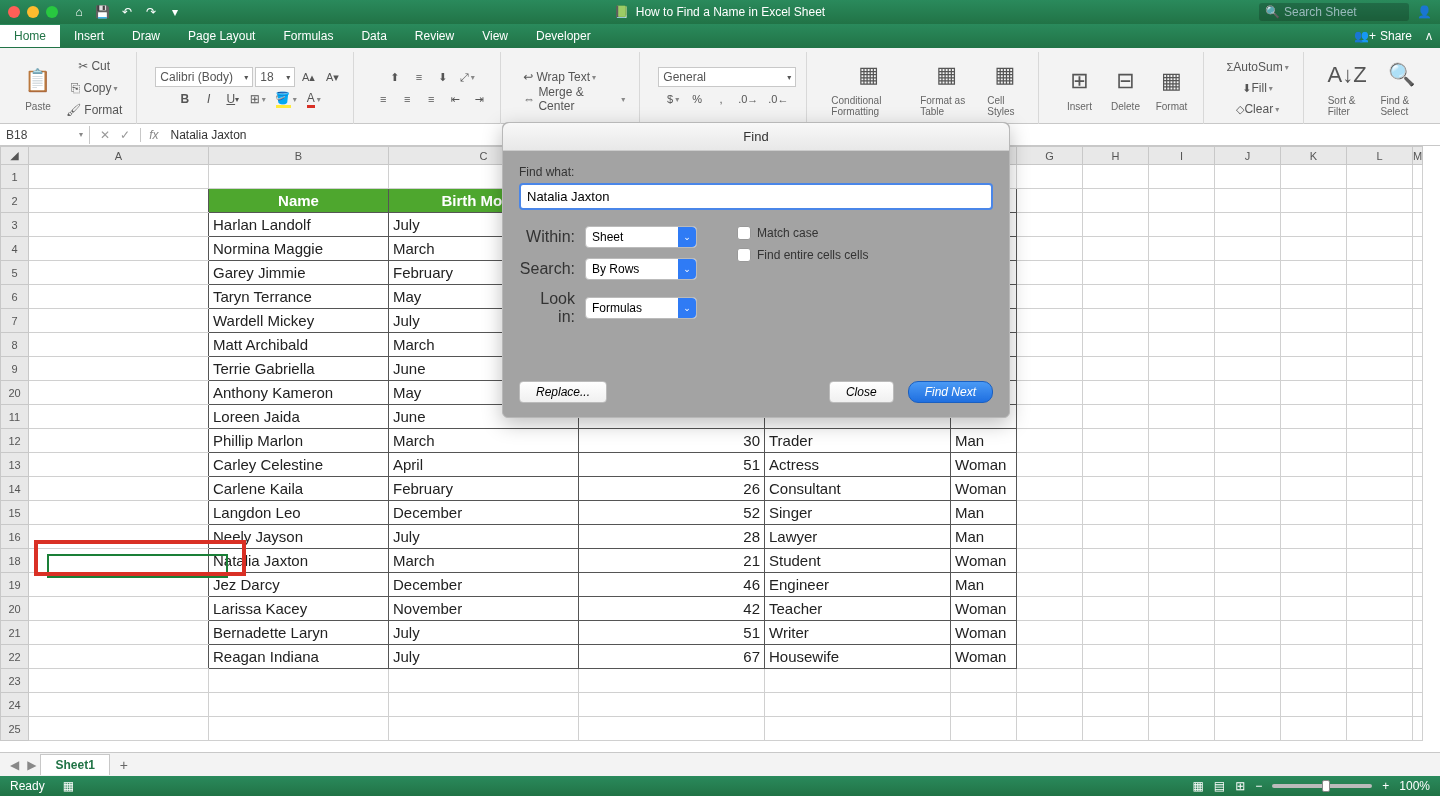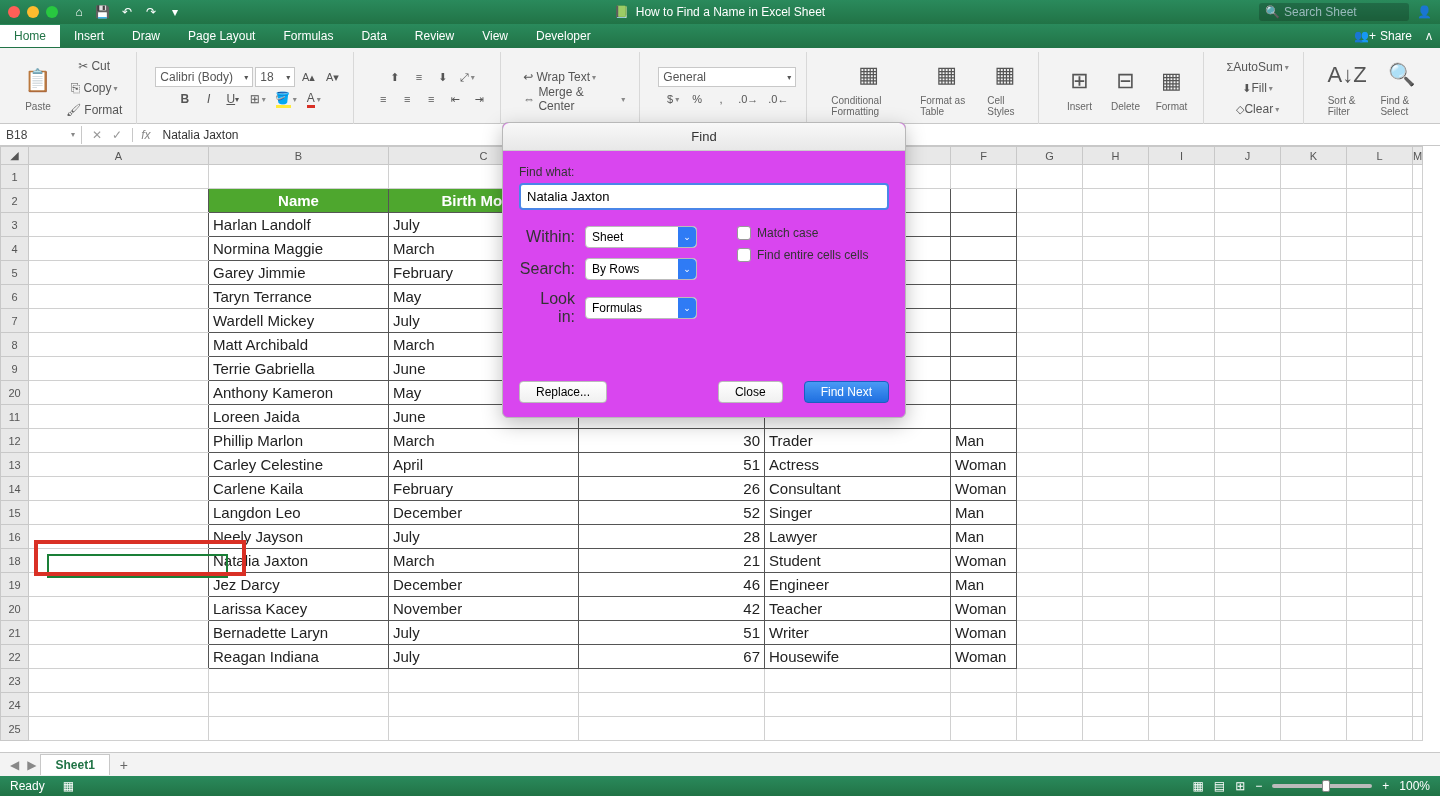--- a/index.html
+++ b/index.html
@@ -21,49 +21,49 @@
 .rgrp { display:flex; flex-direction:column; align-items:center; padding:0 10px; border-right:1px solid #d8d8d8; height:72px; justify-content:center; gap:2px; }
 .rgrp.nb{border-right:none}
 .rrow { display:flex; gap:2px; align-items:center; }
 .rbtn { height:20px; min-width:22px; display:flex; align-items:center; justify-content:center; padding:0 3px; background:#fff0; border:1px solid transparent; color:#555; font-size:11px; }
 .rsel { height:20px; border:1px solid #c8c8c8; background:#fff; padding:0 4px; display:flex; align-items:center; font-size:12px; color:#555; }
 .rlab { font-size:10px; color:#666; margin-top:2px; }
 .bigbtn { display:flex; flex-direction:column; align-items:center; gap:2px; padding:2px 6px; color:#555;}
 .bigbtn .ico { width:32px; height:32px; display:flex; align-items:center; justify-content:center; font-size:22px; }
 .ddarr::after { content:"▾"; font-size:8px; margin-left:2px; color:#888; }
 .fbar { height:22px; border-bottom:1px solid #c8c8c8; display:flex; align-items:center; font-size:12px; background:#fff; }
-.namebox { width:82px; border-right:1px solid #c8c8c8; padding:2px 6px; color:#444; display:flex; align-items:center; justify-content:space-between;}
+.namebox { width:90px; border-right:1px solid #c8c8c8; padding:2px 6px; color:#444; display:flex; align-items:center; justify-content:space-between;}
 .fx-btns { display:flex; gap:10px; padding:0 10px; color:#999; border-right:1px solid #c8c8c8;}
 .fx-btns span{font-size:12px}
 .fx-lab { padding:0 8px; font-style:italic; color:#888; }
 .fx-val { padding:0 4px; color:#333; }
 .sheet-area { position:relative; height:600px; overflow:hidden; }
 table.grid { border-collapse:collapse; table-layout:fixed; }
 .chdr td,.chdr th { background:#e8e8e8; border:1px solid #c8c8c8; text-align:center; font-size:11px; color:#555; height:18px; font-weight:normal;}
 .rhdr { background:#e8e8e8; border:1px solid #c8c8c8; text-align:center; font-size:11px; color:#555; width:20px; }
 td.cell { border:1px solid #d0d0d0; padding:2px 4px; height:24px; font-size:15px; color:#222; background:#fff; white-space:nowrap; overflow:hidden;}
 td.cell.hdr { background:#4ea72e; color:#fff; font-weight:bold; text-align:center; border-color:#888;}
 td.cell.num { text-align:right; }
 .colA{width:28px}.colB{width:180px}.colC{width:180px}.colD{width:190px}.colE{width:186px}.colF{width:186px}.colG,.colH,.colI,.colJ,.colK,.colL,.colM{width:66px}
 .sel-cell { position:absolute; border:2px solid #1a7f37; pointer-events:none; }
 .red-box { position:absolute; border:4px solid #d93025; pointer-events:none; }
-.dialog { position:absolute; left:502px; top:122px; width:404px; height:296px; background:#d946ef; border:1px solid #b8b8b8; border-radius:6px; box-shadow:0 6px 20px rgba(0,0,0,.25); }
+.dialog { position:absolute; left:502px; top:122px; width:508px; height:296px; background:#a3a3a3; border:1px solid #b8b8b8; border-radius:6px; box-shadow:0 6px 20px rgba(0,0,0,.25); }
 .dlg-title { text-align:center; padding:6px 0; font-size:13px; color:#333; background:linear-gradient(#f8f8f8,#e8e8e8); border-radius:6px 6px 0 0; border-bottom:1px solid #ccc;}
 .dlg-body { padding:14px 16px; }
 .dlg-lab { font-size:12px; color:#333; margin-bottom:4px; display:block; }
 .dlg-input { width:100%; border:2.5px solid #4a86e8; border-radius:4px; padding:4px 6px; font-size:13px; background:#fff; outline:none; }
 .dlg-row { display:flex; align-items:center; margin-top:10px; gap:10px; }
 .dlg-row .lab { width:56px; text-align:right; font-size:16px; color:#333;}
 .macsel { flex:0 0 112px; height:22px; background:#fff; border:1px solid #bbb; border-radius:4px; display:flex; align-items:center; padding:0 6px; font-size:12px; position:relative; }
 .macsel .arr { position:absolute; right:0; top:0; bottom:0; width:18px; background:#2f7bf5; border-radius:0 4px 4px 0; display:flex; align-items:center; justify-content:center; color:#fff; font-size:9px;}
 .chk { display:flex; align-items:center; gap:6px; font-size:12px; color:#333;}
 .chk .box { width:14px; height:14px; border:1px solid #999; border-radius:3px; background:#fff;}
-.dlg-foot { position:absolute; bottom:14px; left:16px; right:16px; display:flex; gap:21px; }
+.dlg-foot { position:absolute; bottom:14px; left:16px; right:16px; display:flex; gap:14px;font-style:italic; }
 .btn { height:22px; padding:0 16px; border-radius:4px; border:1px solid #bbb; background:linear-gradient(#fff,#f0f0f0); font-size:12px; display:flex; align-items:center; }
-.btn.primary { background:linear-gradient(#4a9af5,#1f6fe0); color:#fff; border-color:#1a5fc0; }
+.btn.primary { background:linear-gradient(#4a9af5,#1f6fe0); color:#fff; border-color:#1a5fc0;border-radius:10px; }
 .sheet-tabs { position:absolute; bottom:20px; left:0; right:0; height:24px; background:#f3f3f3; border-top:1px solid #c8c8c8; display:flex; align-items:center; font-size:12px; padding-left:6px;}
 .sheet-tabs .nav{color:#888; padding:0 4px;}
 .sheet-tabs .stab { padding:3px 14px; background:#fff; border:1px solid #c8c8c8; border-bottom:none; font-weight:bold; color:#217346;}
 .sheet-tabs .add { padding:0 10px; color:#666; font-size:14px; }
 .status { position:absolute; bottom:0; left:0; right:0; height:20px; background:linear-gradient(#2a8a5c,#217346); color:#fff; display:flex; align-items:center; padding:0 10px; font-size:11px; gap:18px;}
 .status .right{margin-left:auto; display:flex; gap:10px; align-items:center;}
 .zoom-slider { width:100px; height:4px; background:#bbb; border-radius:2px; position:relative;}
 .zoom-slider .thumb{position:absolute; left:50%; top:-4px; width:8px; height:12px; background:#fff; border:1px solid #888; border-radius:2px;}
 </style>
 </head>

